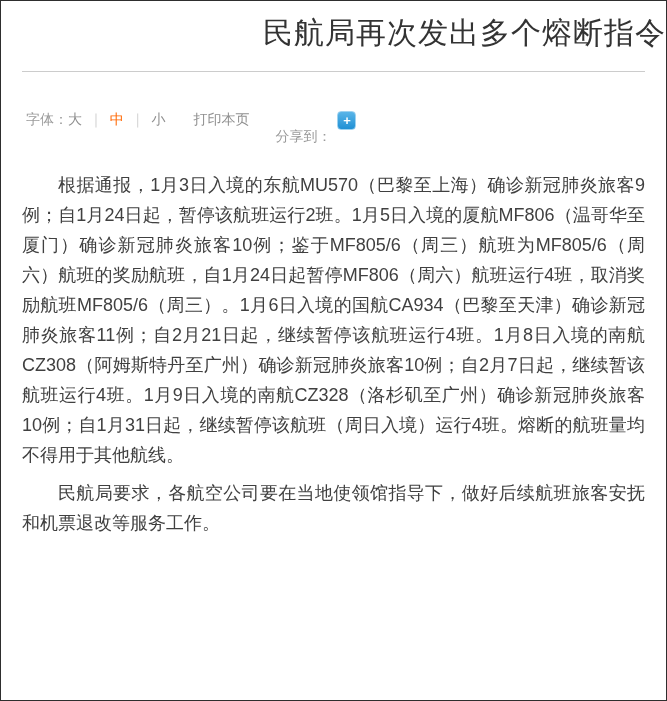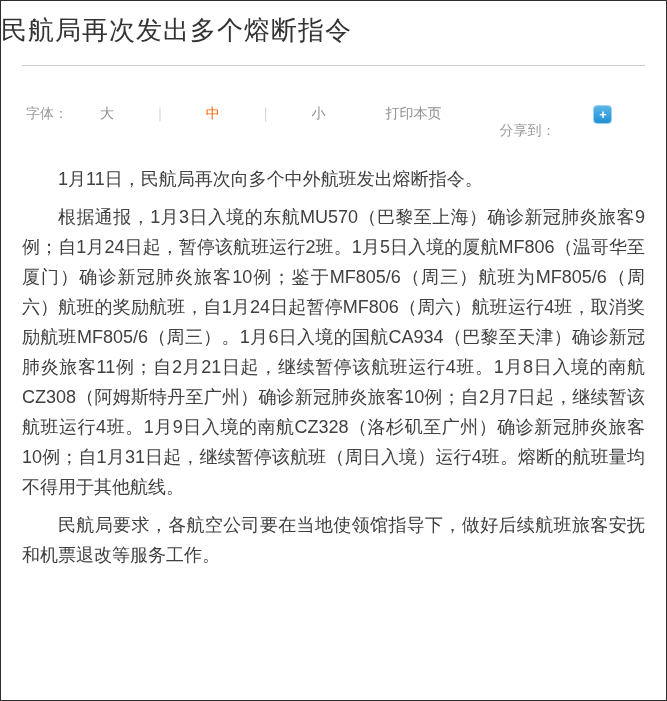--- a/index.html
+++ b/index.html
@@ -10,24 +10,24 @@
   }
   .page {
     box-sizing: border-box;
     width: 667px;
     min-height: 701px;
     background: #ffffff;
     border: 1px solid #2e2e2e;
   }
   .article-title {
     margin: 12px 0 0 0;
-    font-size: 26px;
+    font-size: 30px;
     font-weight: 400;
     color: #333333;
-    text-align: left;
+    text-align: right;
     letter-spacing: 1px;
   }
   .divider {
     height: 0;
     border-top: 1px solid #cccccc;
     margin: 17px 21px 0 21px;
   }
   .meta-row {
     display: flex;
     justify-content: space-between;
@@ -40,21 +40,20 @@
   }
   .meta-left {
     display: flex;
     align-items: center;
   }
   .meta-source { color: #9a9a9a; }
   .meta-datetime { color: #9a9a9a; margin-left: 14px; }
   .meta-right {
     display: flex;
     align-items: center;
-    gap: 32px;
   }
   .font-label { color: #9a9a9a; }
   .font-btn {
     color: #8f8f8f;
     cursor: pointer;
   }
   .font-btn.active { color: #ff6600; }
   .sep {
     color: #cccccc;
     margin: 0 7px;
@@ -117,18 +116,17 @@
       <span class="font-btn active">中</span>
       <span class="sep">｜</span>
       <span class="font-btn">小</span>
       <span class="print-btn">打印本页</span>
       <span class="share-label">分享到：</span>
       <span class="share-btn">+</span>
     </div>
   </div>
 
   <div class="article-body">
-    <p>1月11日，民航局再次向多个中外航班发出熔断指令。</p>
     <p>根据通报，1月3日入境的东航MU570（巴黎至上海）确诊新冠肺炎旅客9例；自1月24日起，暂停该航班运行2班。1月5日入境的厦航MF806（温哥华至厦门）确诊新冠肺炎旅客10例；鉴于MF805/6（周三）航班为MF805/6（周六）航班的奖励航班，自1月24日起暂停MF806（周六）航班运行4班，取消奖励航班MF805/6（周三）。1月6日入境的国航CA934（巴黎至天津）确诊新冠肺炎旅客11例；自2月21日起，继续暂停该航班运行4班。1月8日入境的南航CZ308（阿姆斯特丹至广州）确诊新冠肺炎旅客10例；自2月7日起，继续暂该航班运行4班。1月9日入境的南航CZ328（洛杉矶至广州）确诊新冠肺炎旅客10例；自1月31日起，继续暂停该航班（周日入境）运行4班。熔断的航班量均不得用于其他航线。</p>
     <p>民航局要求，各航空公司要在当地使领馆指导下，做好后续航班旅客安抚和机票退改等服务工作。</p>
   </div>
 
 </div>
 
 </body></html>

